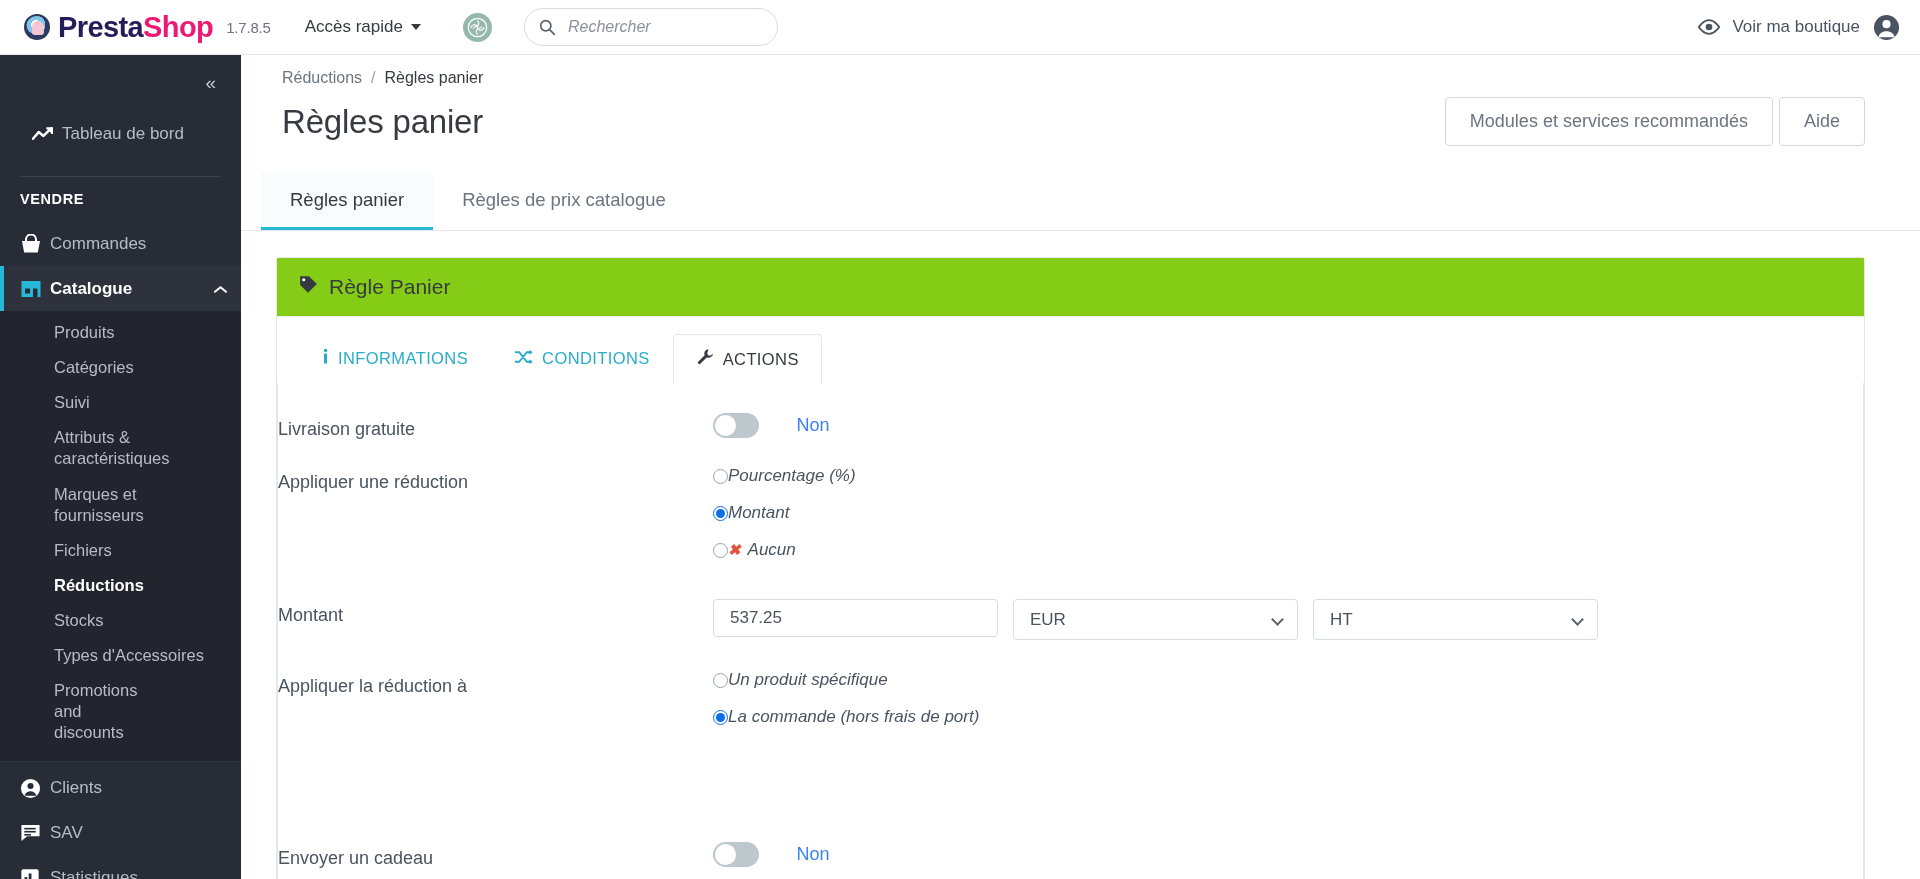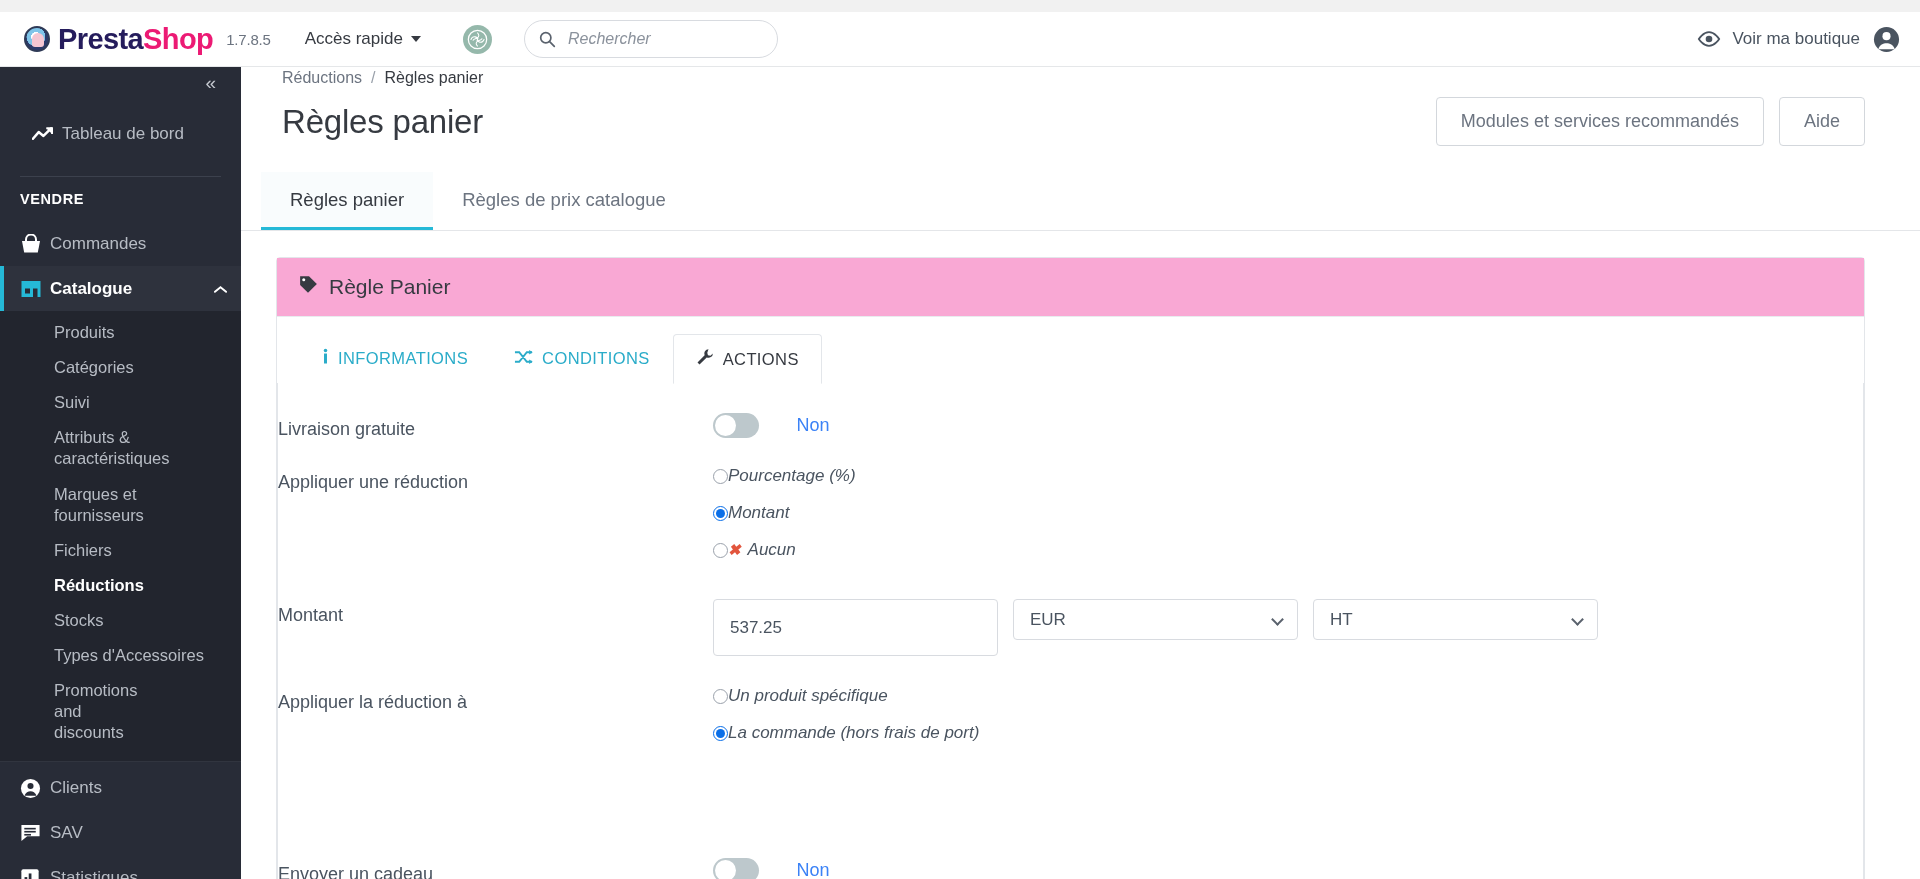--- a/index.html
+++ b/index.html
@@ -7,21 +7,21 @@
   html, body {
     margin: 0; padding: 0;
     width: 1920px; height: 879px;
     overflow: hidden;
     font-family: "Liberation Sans", sans-serif;
     background: #f1f1f1;
     color: #363a41;
   }
   
   #topbar {
-    position: absolute; top: 12px; left: 0; width: 1920px; height: 55px;
+    position: absolute; top: 0; left: 0; width: 1920px; height: 55px;
     background: #ffffff; border-bottom: 1px solid #e5e7e9;
     display: flex; align-items: center; z-index: 40;
   }
   .brand { display: flex; align-items: center; padding-left: 24px; }
   .brand-mark {
     width: 26px; height: 26px; border-radius: 50%;
     background: radial-gradient(circle at 45% 40%, #ffffff 0 26%, #7fc4e8 27% 52%, #2b3a6b 53% 100%);
     border: 2px solid #2f3a56; position: relative; flex: 0 0 auto;
   }
   .brand-mark::after {
@@ -119,21 +119,21 @@
   }
   .breadcrumb {
     padding: 14px 0 0 41px; font-size: 16px; color: #6c7480;
     display: flex; align-items: center; gap: 9px;
   }
   .breadcrumb a { color: #6c7480; text-decoration: none; cursor: pointer; }
   .breadcrumb .sl { color: #9aa1ab; }
   .breadcrumb .cur { color: #363a41; }
   .page-head { display: flex; align-items: center; padding: 10px 0 0 41px; }
   .page-title { font-size: 33px; font-weight: 400; color: #363a41; letter-spacing: -.2px; }
-  .head-actions { margin-left: auto; display: flex; gap: 15px; padding-right: 55px; }
+  .head-actions { margin-left: auto; display: flex; gap: 6px; padding-right: 55px; }
   .btn-outline {
     border: 1px solid #d3d7dc; background: #fff; border-radius: 4px;
     padding: 0 24px; height: 49px; font-size: 18px; color: #6c7480;
     font-family: "Liberation Sans", sans-serif; cursor: pointer;
   }
   .page-tabs {
     margin: 26px 0 0 0; border-bottom: 1px solid #e4e6e9;
     display: flex; padding-left: 20px;
   }
   .page-tab {
@@ -143,21 +143,21 @@
   .page-tab.active {
     color: #363a41; background: #f9fcfd; border-bottom-color: #25b9d7;
   }
 
   .content-pad { padding: 26px 55px 0 35px; }
   .card {
     background: #ffffff; border: 1px solid #e3e6ea; border-radius: 4px;
     box-shadow: 0 1px 1px rgba(0,0,0,.03);
   }
   .card-head {
-    background: #f9a8d4; border-bottom: 1px solid #e9ecef;
+    background: #84cc16; border-bottom: 1px solid #e9ecef;
     padding: 17px 22px; font-size: 21px; color: #363a41;
     display: flex; align-items: center; gap: 11px;
   }
   .inner-tabs { display: flex; padding: 17px 0 0 22px; }
   .inner-tab {
     display: flex; align-items: center; gap: 9px;
     padding: 13px 22px; font-size: 16.5px; letter-spacing: .4px;
     color: #2aacc9; cursor: pointer; border: 1px solid transparent;
     border-radius: 4px 4px 0 0; position: relative; text-transform: uppercase;
   }
@@ -194,21 +194,21 @@
   .radio.on { border-color: #0b6fe8; background: #ffffff; }
   .radio.on::after {
     content: ""; position: absolute; left: 2px; top: 2px; width: 9px; height: 9px;
     border-radius: 50%; background: #0b6fe8;
   }
   .radio-label { font-size: 17px; color: #4a5460; margin-left: 0; display: flex; align-items: center; gap: 7px; font-style: italic; }
   .x-red { color: #e2553d; font-weight: 700; font-size: 15px; }
 
   .amount-row { display: flex; gap: 15px; }
   .txt-input {
-    width: 285px; height: 57px; border: 1px solid #d8dbe0; border-radius: 4px;
+    width: 285px; height: 38px; border: 1px solid #d8dbe0; border-radius: 4px;
     background: #fff; padding: 0 16px; font-size: 17px; color: #4a5460;
     font-family: "Liberation Sans", sans-serif; outline: none;
   }
   .sel {
     width: 285px; height: 41px; border: 1px solid #d8dbe0; border-radius: 4px;
     background: #fff; padding: 0 16px; font-size: 17px; color: #4a5460;
     display: flex; align-items: center; cursor: pointer; position: relative;
   }
   .sel .chv {
     position: absolute; right: 15px; top: 15px; width: 9px; height: 9px;

